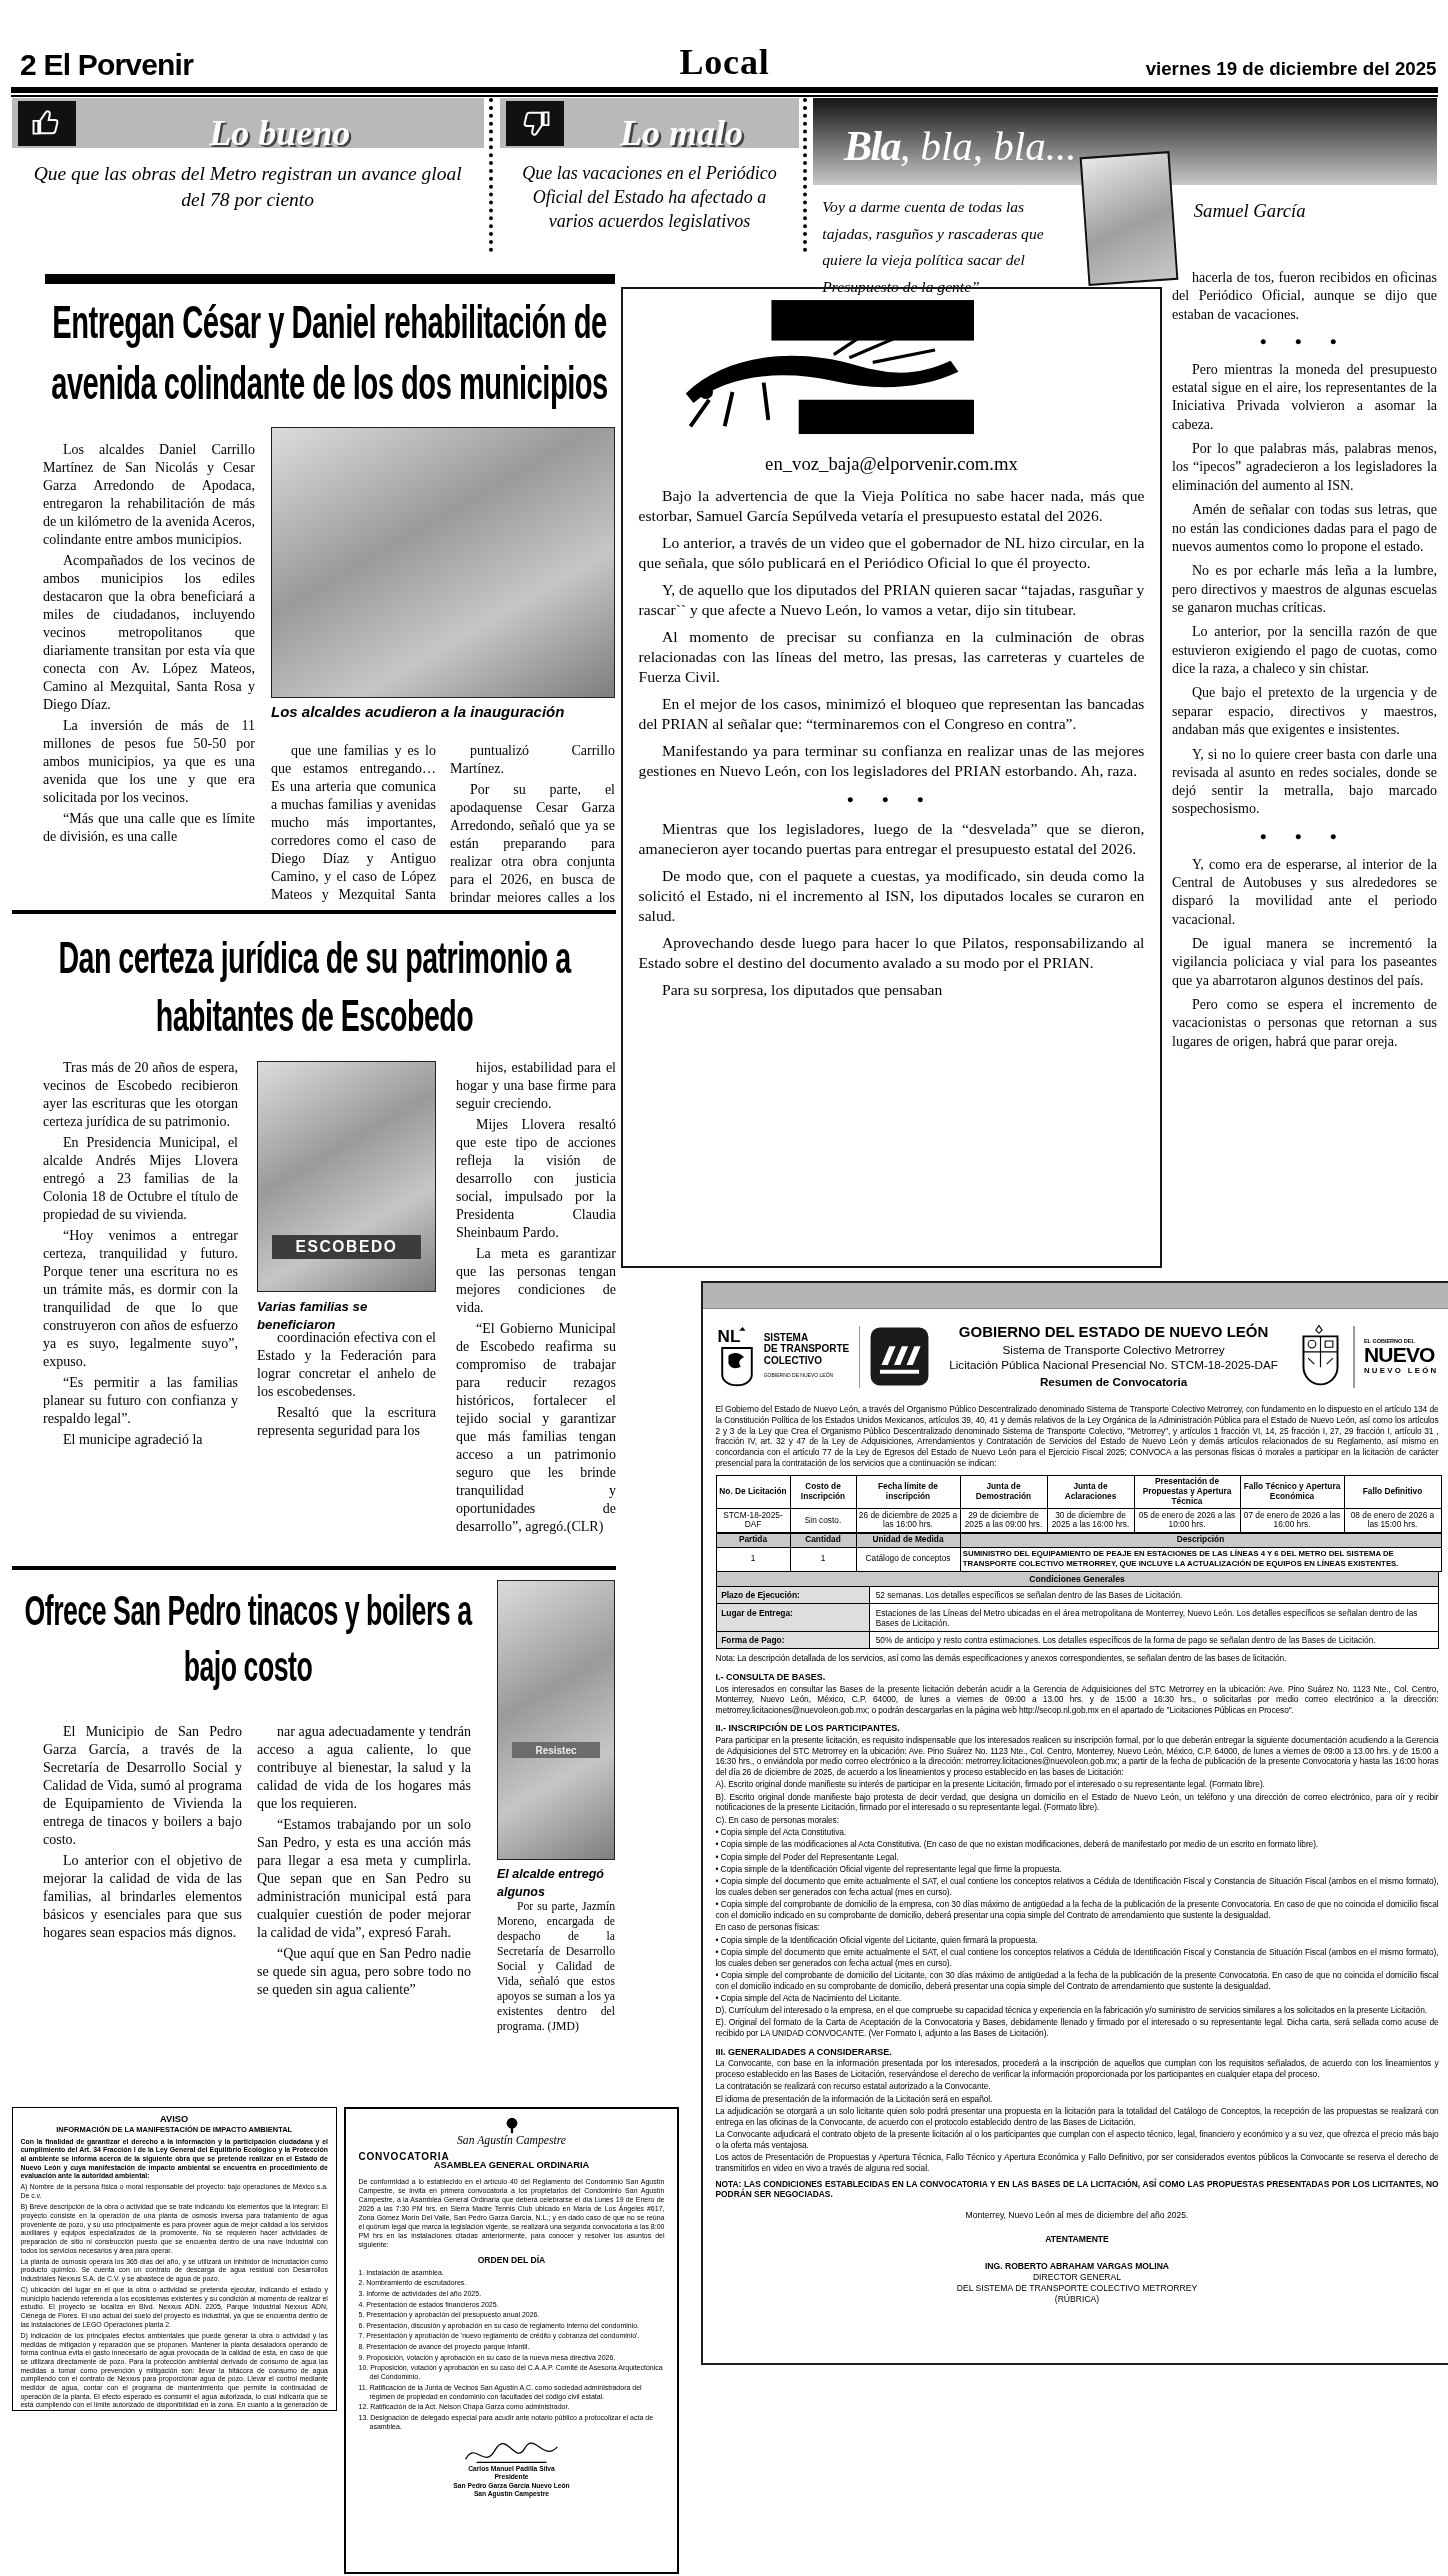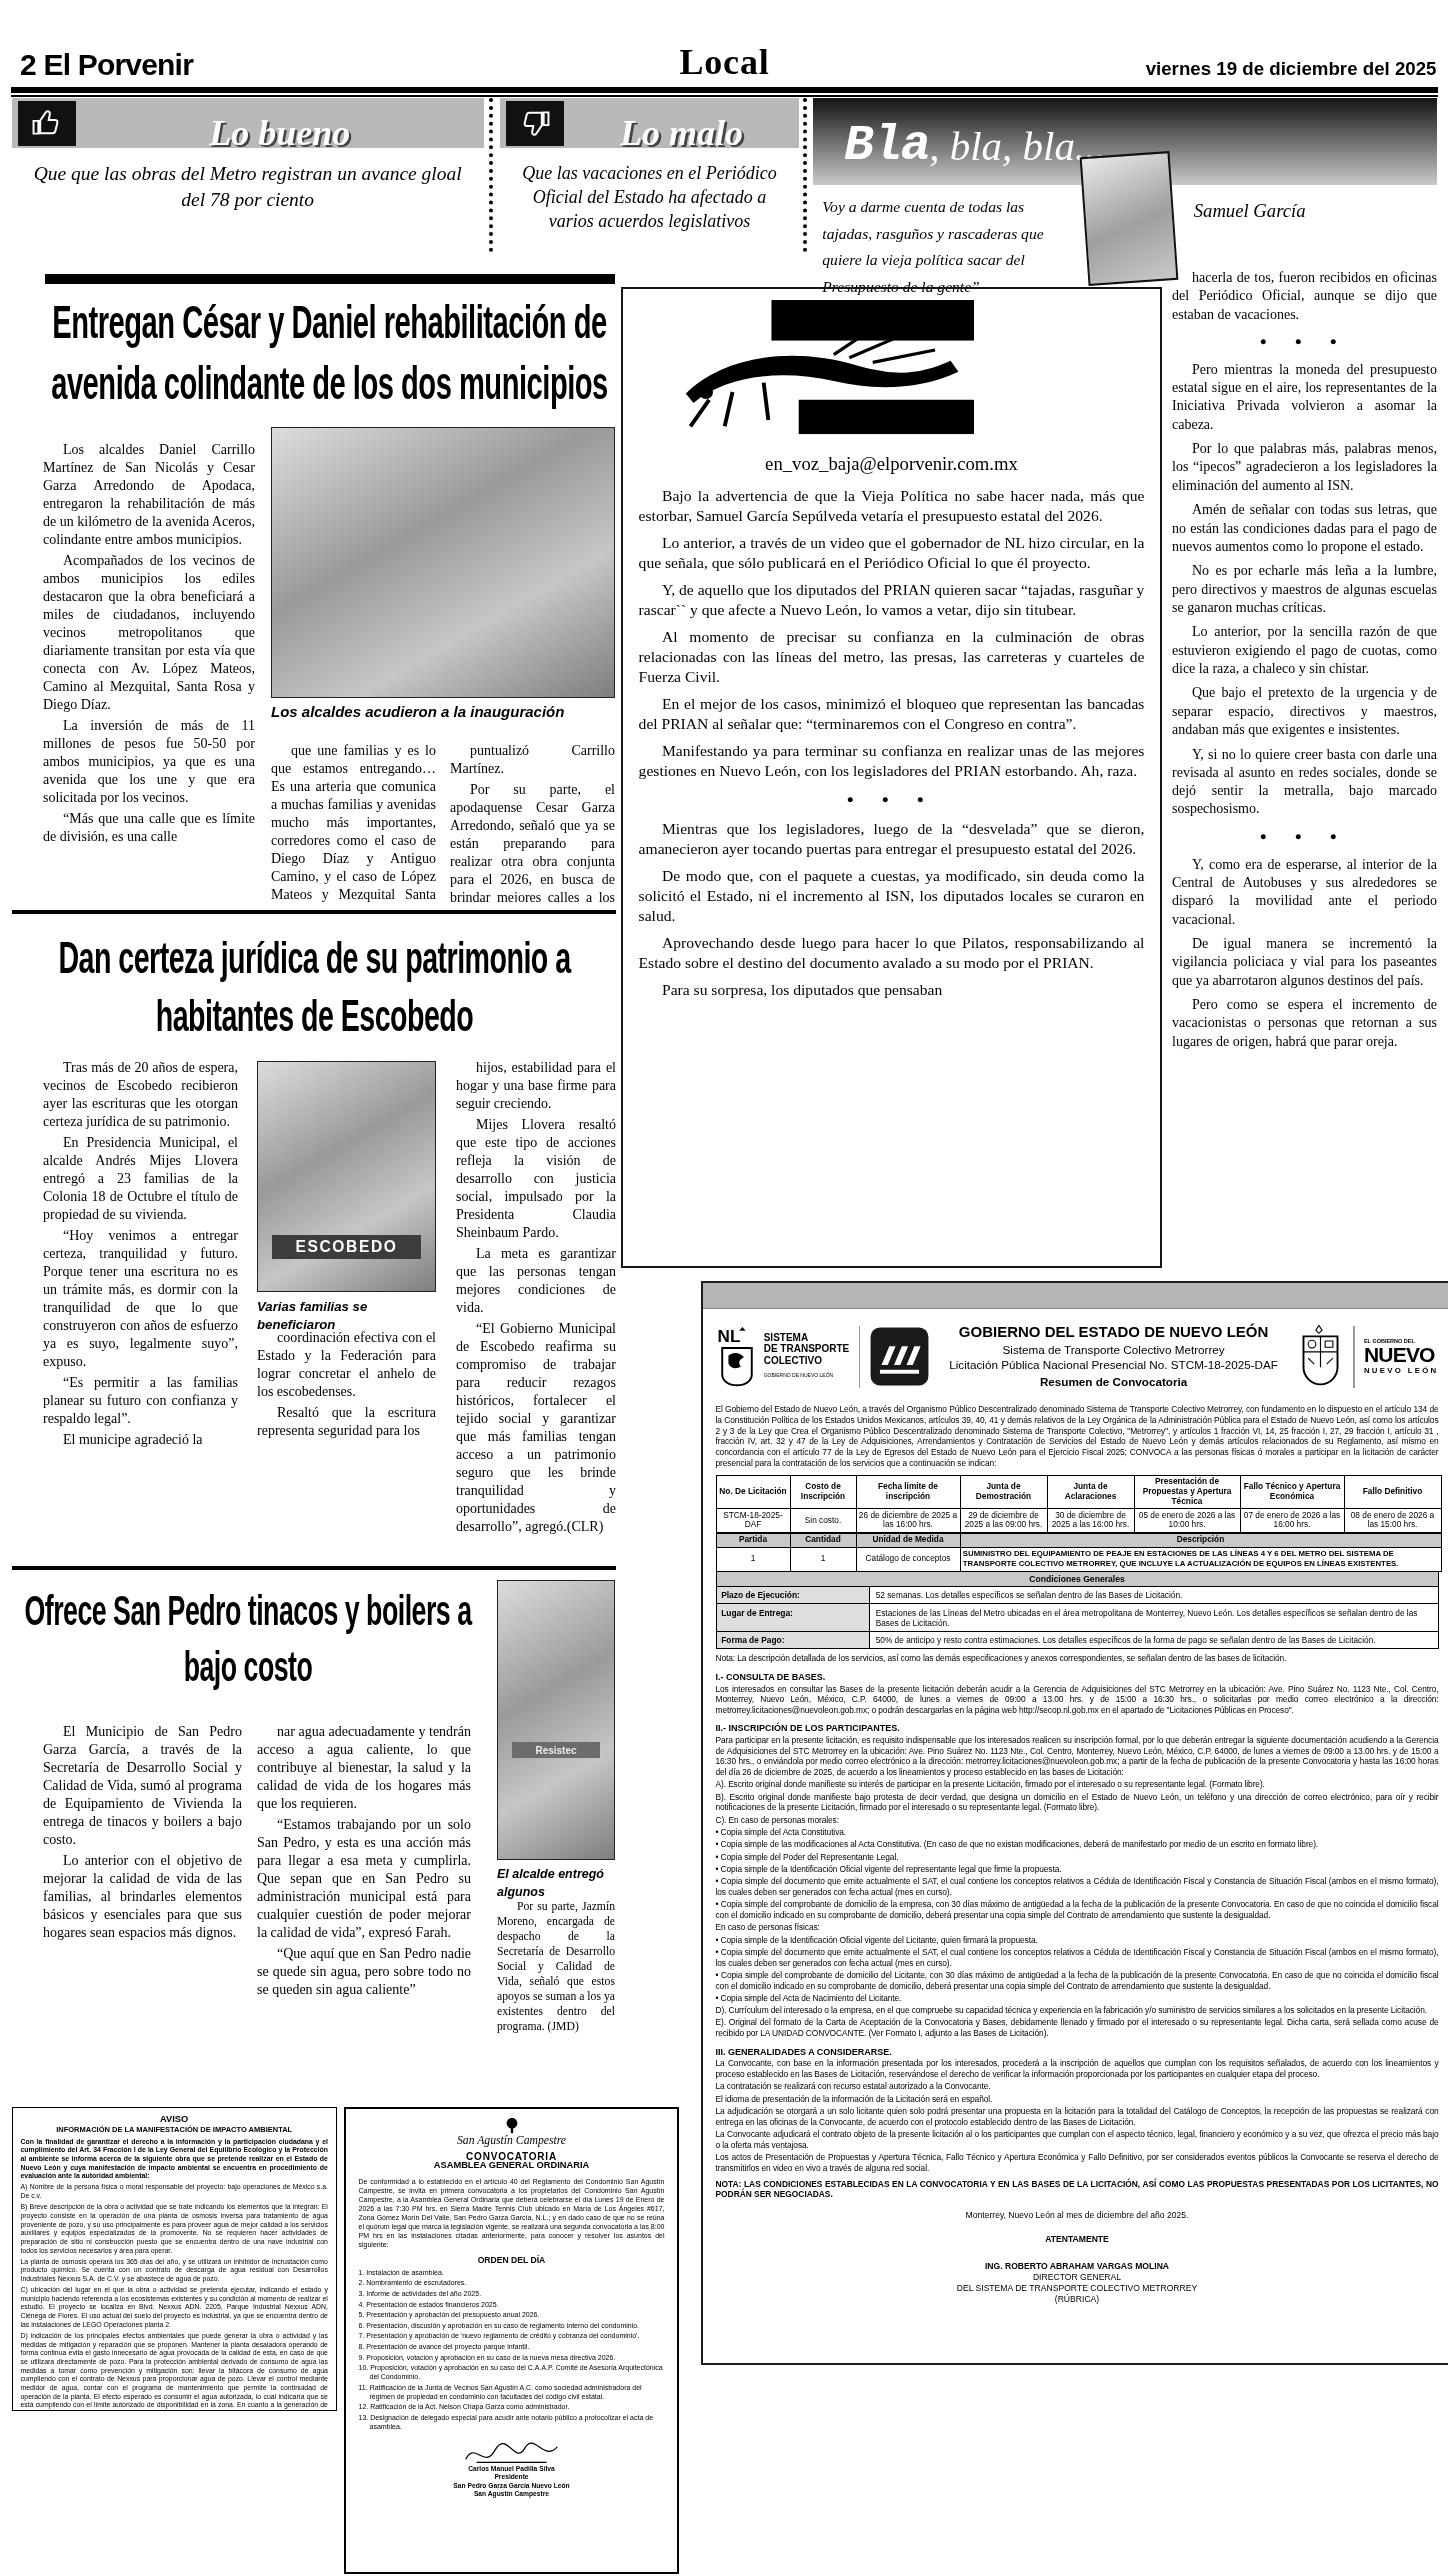--- a/index.html
+++ b/index.html
@@ -15,21 +15,21 @@
   .rule-top2{left:11px;top:95px;width:1427px;height:1.6px;background:#000;}
 
   
   .tbox-head{display:flex;align-items:center;background:#b9b9b9;height:50px;}
   .tbox-icon{width:58px;height:45px;background:#111;margin-left:6.2px;display:flex;align-items:center;justify-content:center;flex:0 0 auto;}
   .tbox-title{flex:1;text-align:center;font-style:italic;font-weight:bold;font-size:36px;color:#fff;
               text-shadow:2.3px 2.3px 0 #444;font-family:"Liberation Serif",serif;margin-top:20px;}
   .tbox-text{font-style:italic;font-size:19.5px;line-height:26.5px;text-align:center;margin-top:12.5px;padding:0 14px;}
   .dotsep{border-left:4.7px dotted #000;width:0;height:154px;}
   #bla-head{background:linear-gradient(#141414,#c9c9c9);height:87px;display:flex;align-items:flex-end;padding-left:31px;}
-  #bla-title-bold{font-weight:bold;font-style:italic;font-size:50px;color:#fff;font-family:Liberation Mono, monospace;letter-spacing:-1.6px;line-height:78px;}
+  #bla-title-bold{font-weight:bold;font-style:italic;font-size:42px;color:#fff;font-family:Liberation Serif, serif;letter-spacing:-1.6px;line-height:78px;}
   #bla-title-rest{font-style:italic;font-size:41px;color:#fff;line-height:78px;}
   #bla-quote{font-style:italic;font-size:15.6px;line-height:26.5px;width:238px;margin:9.3px 0 0 9.3px;}
   #bla-photo{width:86px;height:125px;border:2.3px solid #111;transform:rotate(-4deg);
              background:linear-gradient(160deg,#e8e8e8,#9f9f9f 55%,#c9c9c9);}
   #bla-author{font-style:italic;font-size:18.7px;line-height:23.4px;}
 
   
   .hd{font-family:"Liberation Sans",sans-serif;font-weight:bold;text-align:center;letter-spacing:-0.8px;}
   .hd-in{display:block;transform-origin:center top;}
 
@@ -57,21 +57,21 @@
   #aviso-box{left:11.7px;top:2107px;width:325px;height:304px;border:1.6px solid #000;box-sizing:border-box;
              padding:6.2px 7.8px;font-family:"Liberation Sans",sans-serif;font-size:6.9px;line-height:8.7px;overflow:hidden;}
   #aviso-box .ttl{font-weight:bold;text-align:center;font-size:9.3px;line-height:11px;}
   #aviso-box .sttl{font-weight:bold;text-align:center;font-size:7.5px;line-height:9.3px;margin-bottom:3.1px;}
   #aviso-box p{margin:0 0 2.3px;text-align:justify;}
   #aviso-intro{font-weight:bold;text-align:justify;margin:0 0 2.3px;}
 
   #convocatoria-box{left:344px;top:2107px;width:335px;height:467px;border:2.3px solid #000;box-sizing:border-box;
              padding:7.8px 12.5px;font-family:"Liberation Sans",sans-serif;font-size:7px;line-height:9px;overflow:hidden;}
   #conv-logo{ text-align:center;font-family:"Liberation Serif",serif;font-style:italic;font-size:11.7px;line-height:13.2px;}
-  #conv-title{font-weight:bold;text-align:center;font-size:10px;letter-spacing:0.8px;margin-top:4.7px;}
+  #conv-title{font-weight:bold;font-size:10px;letter-spacing:0.8px;margin-top:4.7px;}
   #conv-subtitle{font-weight:bold;text-align:center;font-size:9.3px;margin-bottom:4.7px;}
   #conv-intro{text-align:justify;}
   #conv-orden-title{font-weight:bold;text-align:center;font-size:8.6px;margin:6.2px 0 3.1px;}
   #conv-orden div{margin:0 0 1.6px;padding-left:11px;text-indent:-11px;text-align:left;}
   #conv-sig{ text-align:center;margin-top:7.8px;}
   .conv-sig-line{text-align:center;font-size:6.7px;line-height:8.2px;font-weight:bold;}
 
   
   #licitacion-box{left:685px;top:1281px;width:752px;height:1084px;border:2.3px solid #1d1d1d;box-sizing:border-box;
                   font-family:"Liberation Sans",sans-serif;overflow:hidden;background:#fff;margin-left:16px;}

